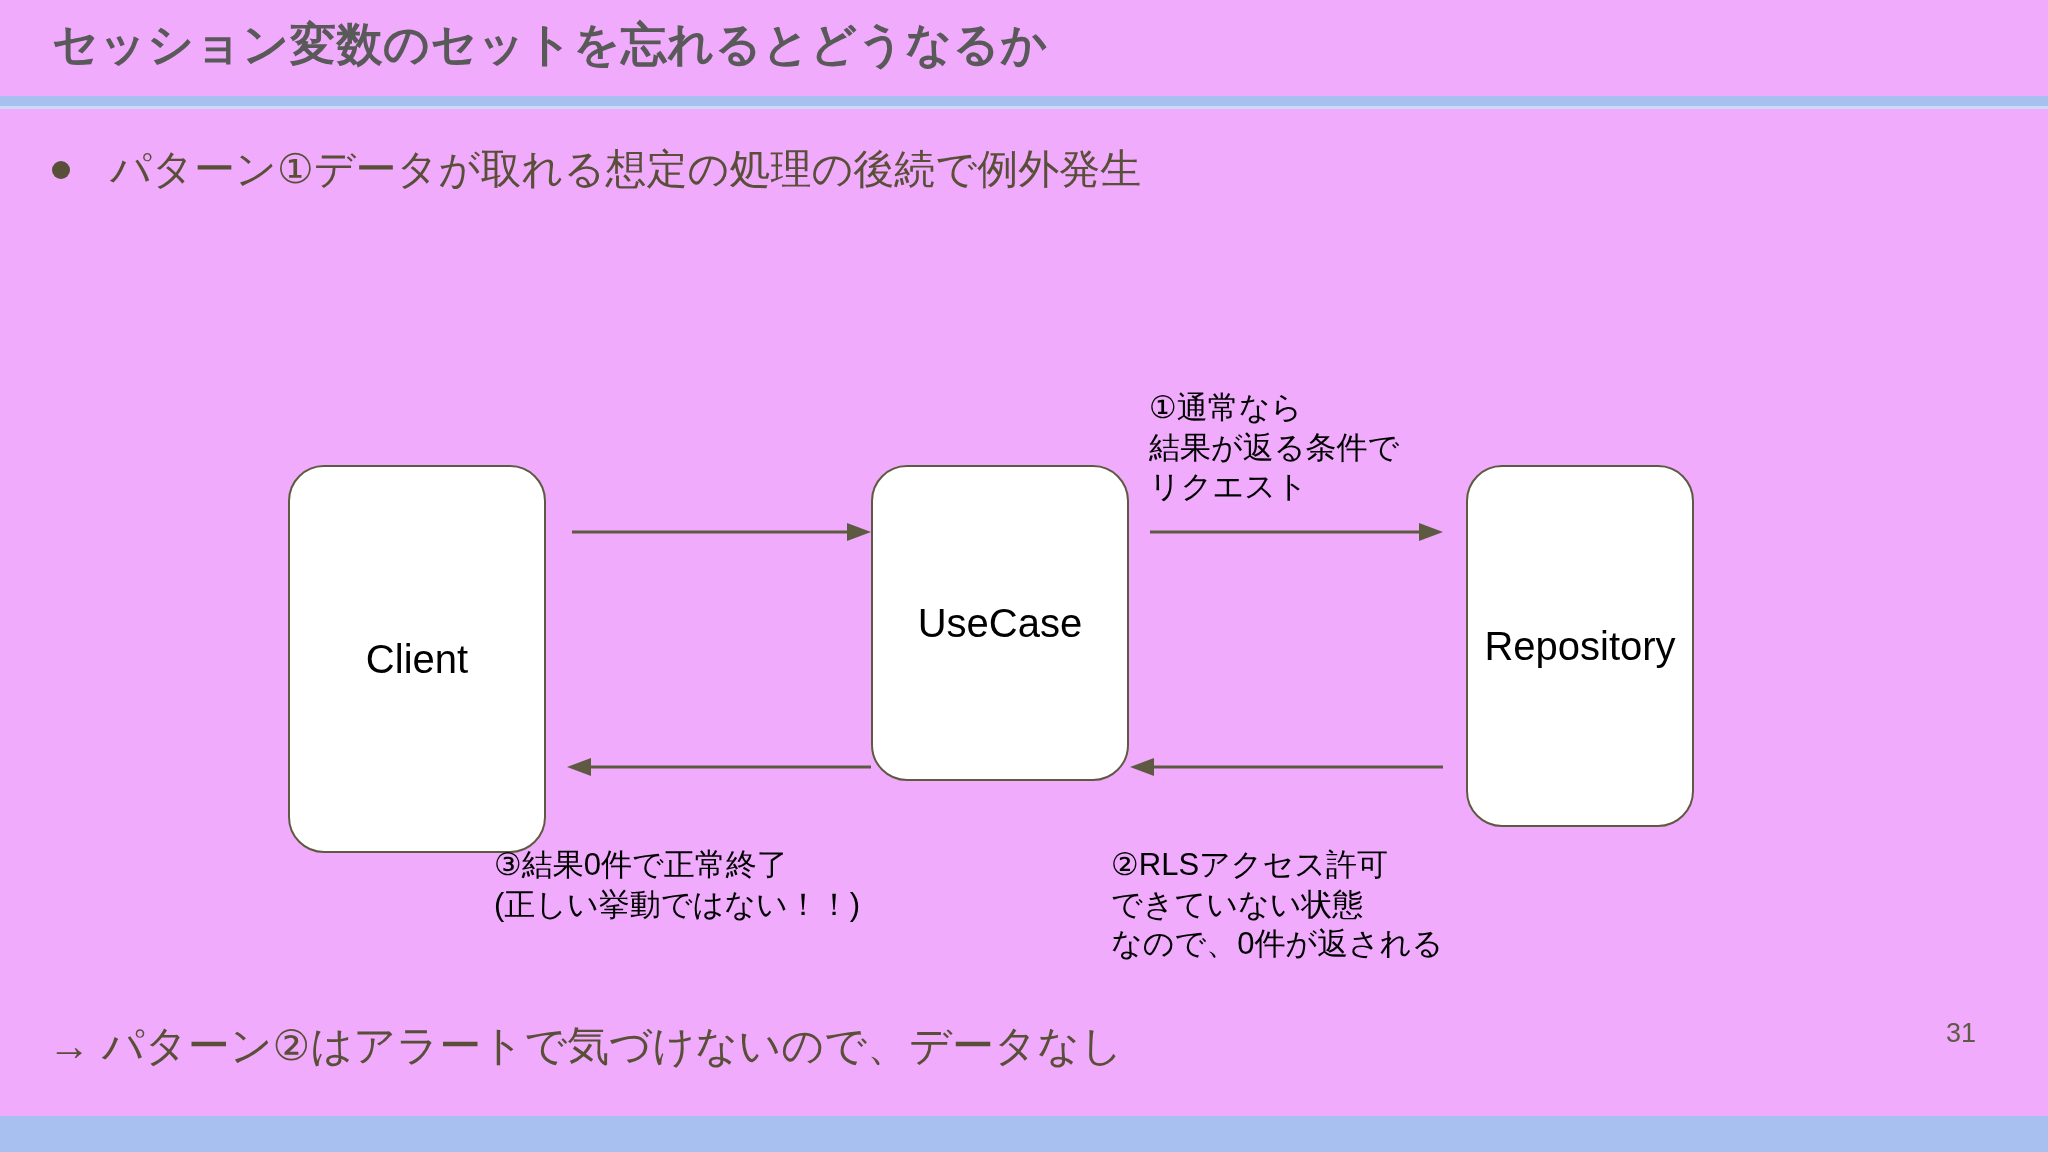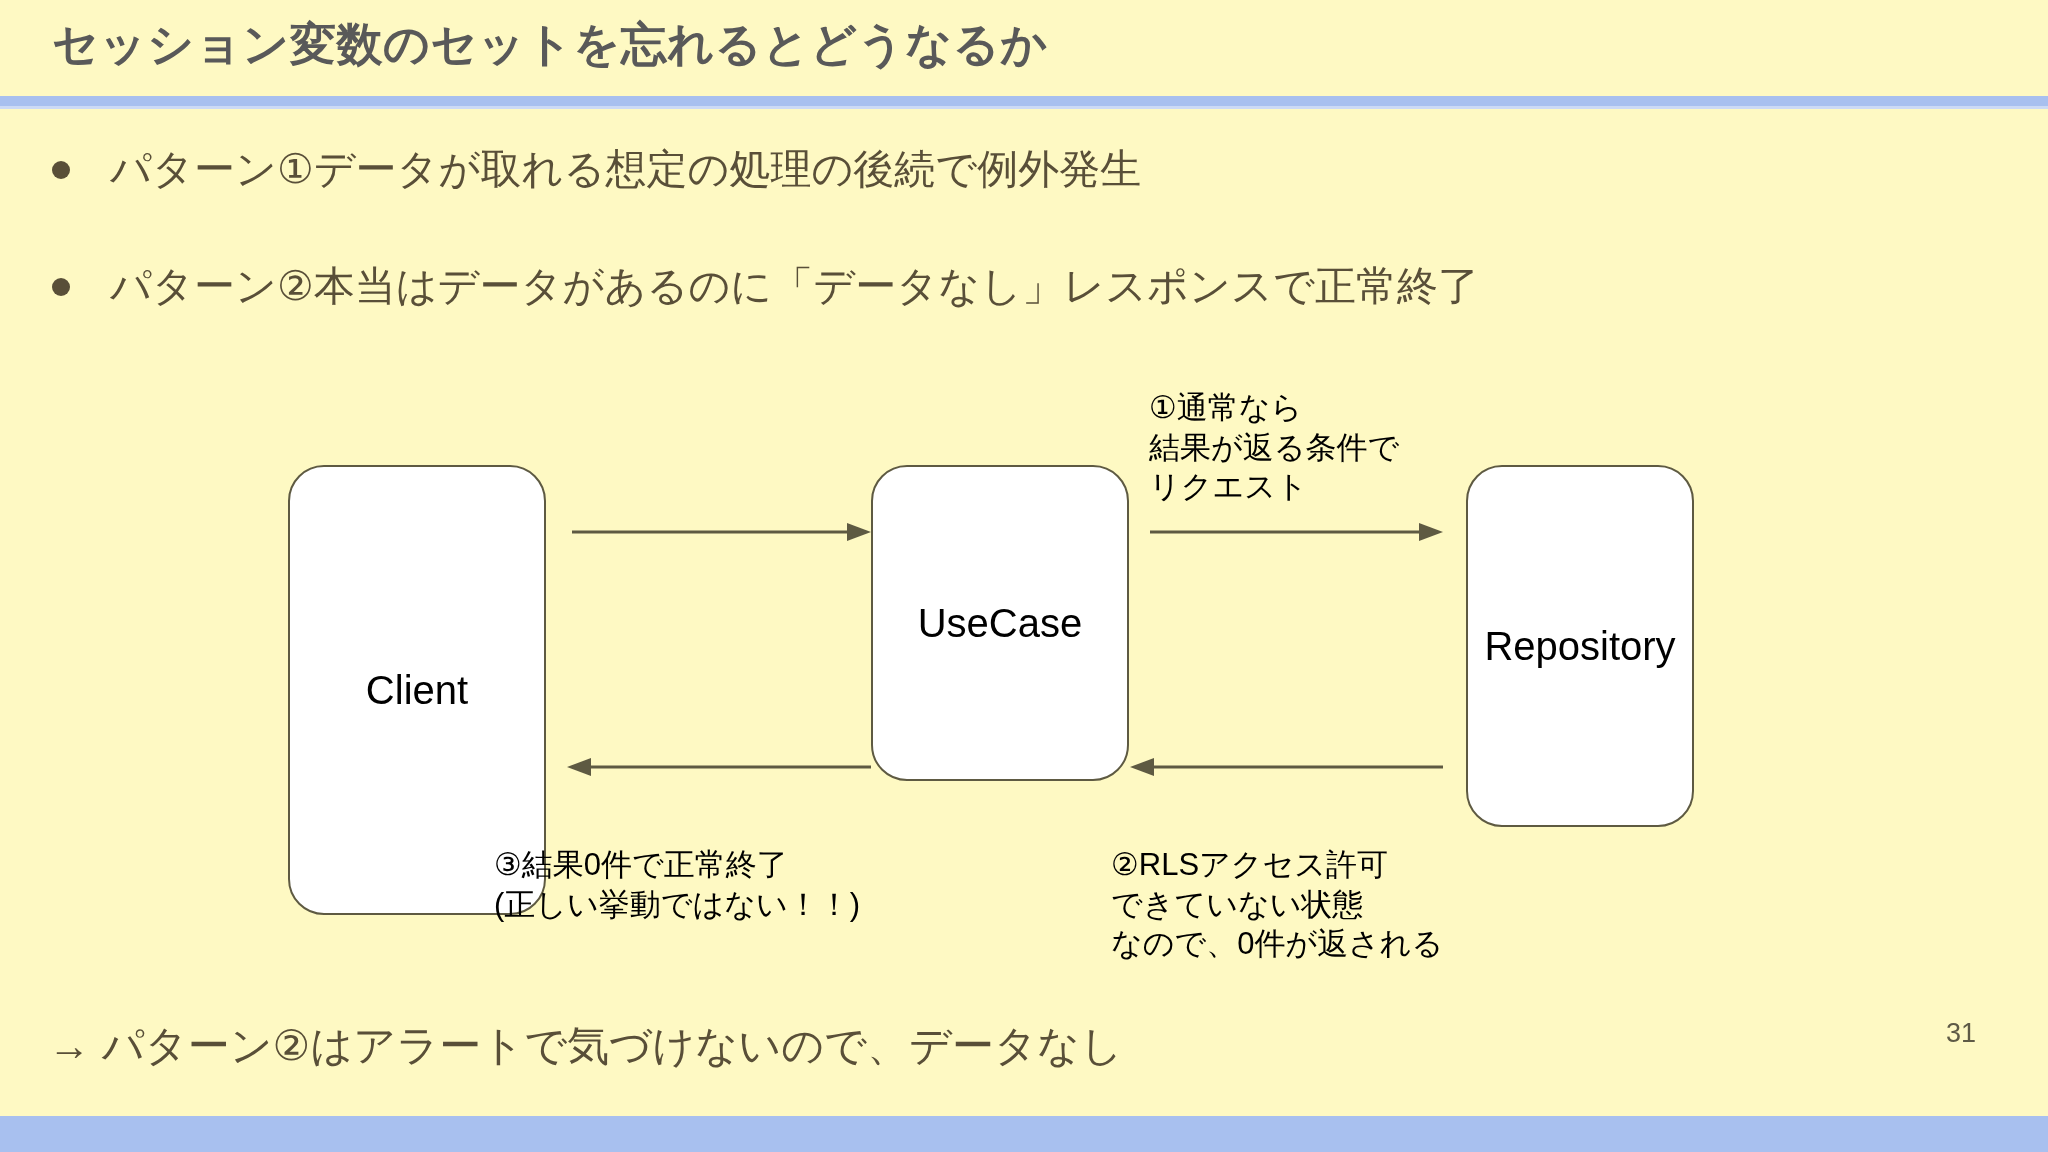--- a/index.html
+++ b/index.html
@@ -12,21 +12,21 @@
     height: 1152px;
     position: relative;
     overflow: hidden;
     font-family: "Liberation Sans", "DejaVu Sans", sans-serif;
   }
 
   
   #slide {
     position: absolute;
     inset: 0;
-    background: #fef9c3;
+    background: #f0abfc;
   }
 
   
   #title-text {
     position: absolute;
     left: 52px;
     top: 14px;
     font-size: 46px;
     font-weight: bold;
     color: #595959;
@@ -122,21 +122,21 @@
     align-items: center;
     justify-content: center;
     box-sizing: border-box;
   }
   .node-label {
     font-size: 40px;
     color: #000000;
     white-space: nowrap;
   }
 
-  #node-client     { left: 288px;  top: 465px; width: 258px; height: 450px; }
+  #node-client     { left: 288px;  top: 465px; width: 258px; height: 388px; }
   #node-usecase    { left: 871px;  top: 465px; width: 258px; height: 316px; }
   #node-repository { left: 1466px; top: 465px; width: 228px; height: 362px; }
 
   
   .annotation {
     position: absolute;
     font-size: 31px;
     line-height: 1.28;
     color: #000000;
     white-space: pre-line;
@@ -155,24 +155,20 @@
 <div id="slide">
 
   <div id="title-text">セッション変数のセットを忘れるとどうなるか</div>
   <div id="title-rule"></div>
 
   <div class="bullet-row" id="bullet-1">
     <span class="dot"></span>
     <span>パターン①データが取れる想定の処理の後続で例外発生</span>
   </div>
 
-  <div class="bullet-row" id="bullet-2">
-    <span class="dot"></span>
-    <span>パターン②本当はデータがあるのに「データなし」レスポンスで正常終了</span>
-  </div>
 
   <svg id="diagram" viewBox="0 0 2048 1152" xmlns="http://www.w3.org/2000/svg">
 
     <g>
       <line class="arrow-line" x1="572" y1="532" x2="852" y2="532"></line>
       <polygon class="arrow-head" points="871,532 847,523 847,541"></polygon>
     </g>
 
     <g>
       <line class="arrow-line" x1="1150" y1="532" x2="1424" y2="532"></line>

